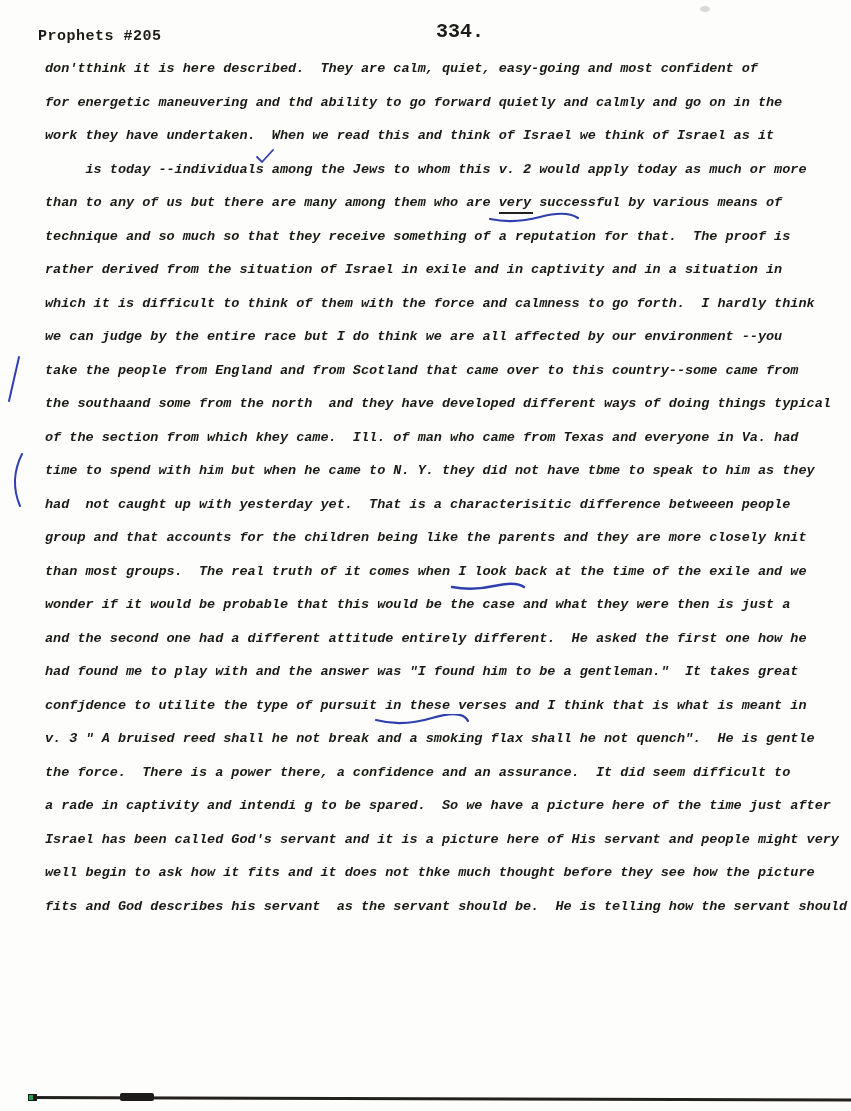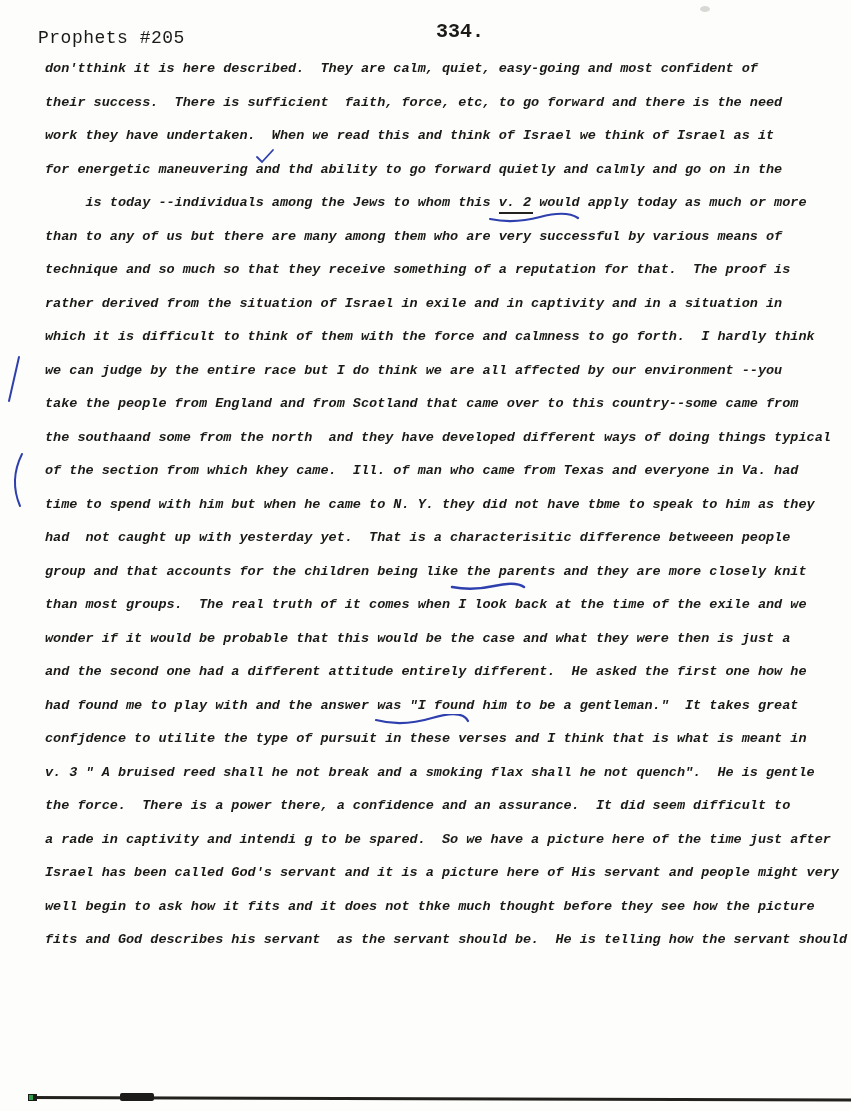--- a/index.html
+++ b/index.html
@@ -6,21 +6,21 @@
   .page{
     position:relative;
     width:851px;height:1111px;
     background:#fdfdfb;
     overflow:hidden;
     font-family:"Liberation Mono","DejaVu Sans Mono",monospace;
     color:#1b1a17;
   }
   .hdr-left{
     position:absolute;left:38px;top:28px;
-    font-size:18px;font-weight:normal;letter-spacing:.5px;
+    font-size:15px;font-weight:bold;letter-spacing:.5px;
     white-space:pre;
   }
   .hdr-page{
     position:absolute;left:436px;top:20px;
     font-size:20px;font-weight:bold;
     white-space:pre;
   }
   .body-text{
     position:absolute;left:45px;top:52px;width:800px;font-style:italic;
   }
@@ -66,23 +66,22 @@
 </head>
 <body>
 
 <div class="page">
 
   <div class="hdr-left">Prophets #205</div>
   <div class="hdr-page">334.</div>
 
   <div class="body-text">
       <div class="tline">don'tthink it is here described.  They are calm, quiet, easy-going and most confident of</div>
-      <div class="tline">their success.  There is sufficient  faith, force, etc, to go forward and there is the need</div>
+      <div class="tline">for energetic maneuvering and thd ability to go forward quietly and calmly and go on in the</div>
       <div class="tline">work they have undertaken.  When we read this and think of Israel we think of Israel as it</div>
-      <div class="tline">for energetic maneuvering and thd ability to go forward quietly and calmly and go on in the</div>
       <div class="tline">     is today --individuals among the Jews to whom this v. 2 would apply today as much or more</div>
       <div class="tline">than to any of us but there are many among them who are very successful by various means of</div>
       <div class="tline">technique and so much so that they receive something of a reputation for that.  The proof is</div>
       <div class="tline">rather derived from the situation of Israel in exile and in captivity and in a situation in</div>
       <div class="tline">which it is difficult to think of them with the force and calmness to go forth.  I hardly think</div>
       <div class="tline">we can judge by the entire race but I do think we are all affected by our environment --you</div>
       <div class="tline">take the people from England and from Scotland that came over to this country--some came from</div>
       <div class="tline">the southaand some from the north  and they have developed different ways of doing things typical</div>
       <div class="tline">of the section from which khey came.  Ill. of man who came from Texas and everyone in Va. had</div>
       <div class="tline">time to spend with him but when he came to N. Y. they did not have tbme to speak to him as they</div>

